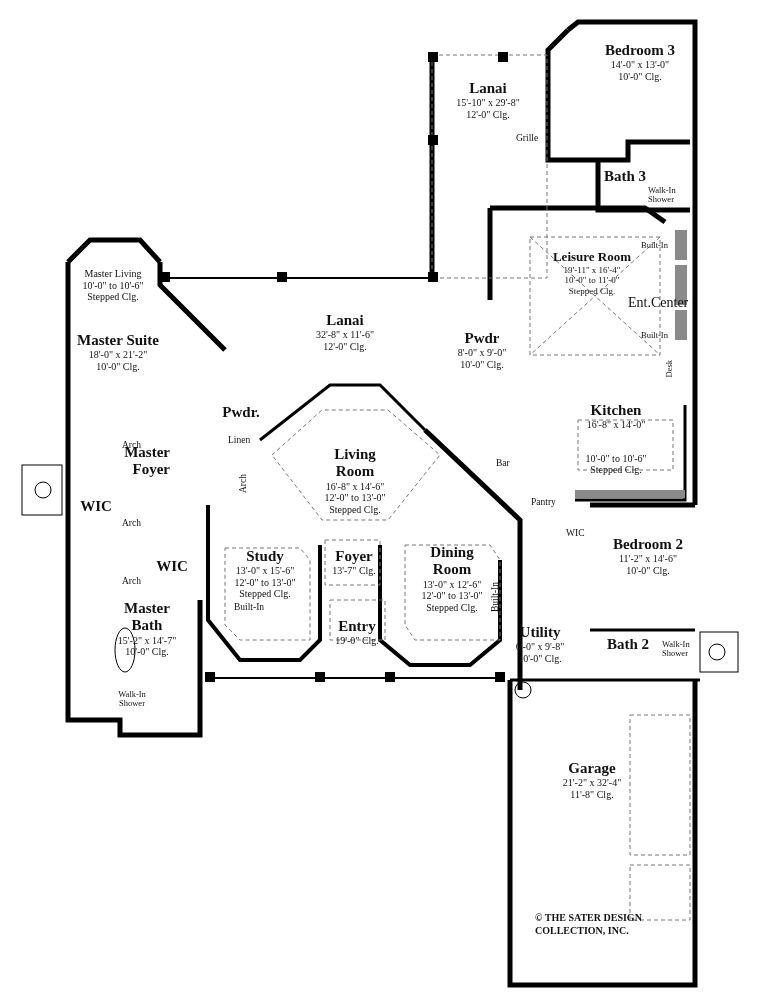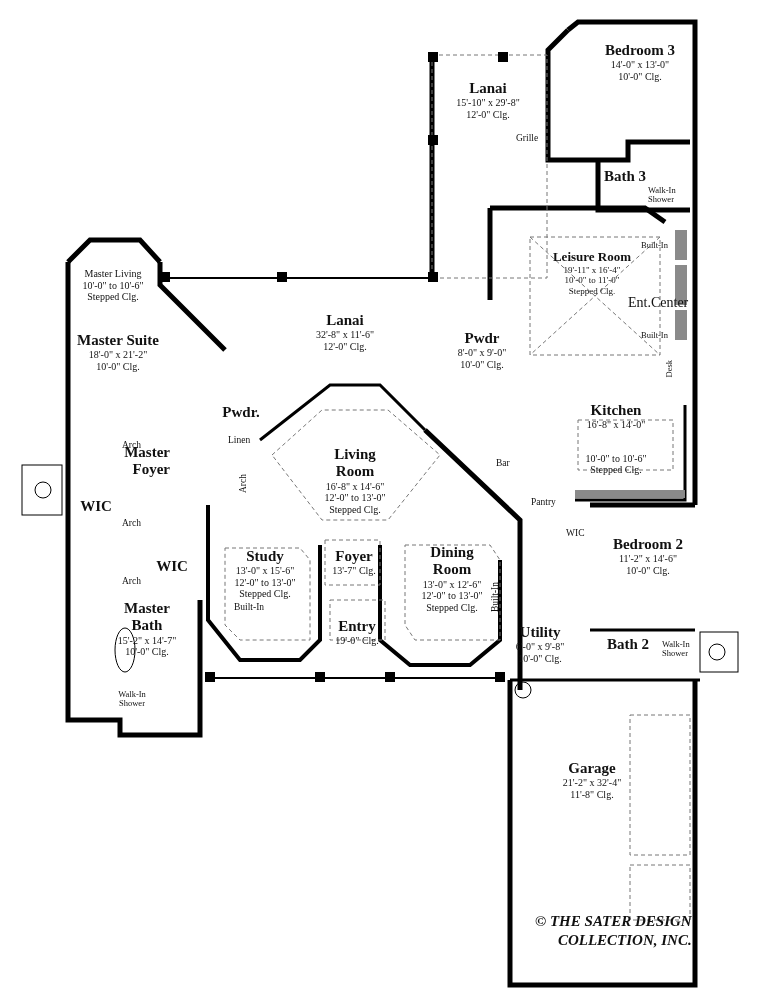--- a/index.html
+++ b/index.html
@@ -3,21 +3,21 @@
 <meta charset="utf-8">
 <style>
   html, body { margin:0; padding:0; background:#ffffff; }
   body { width:760px; height:994px; position:relative; overflow:hidden; font-family:"Liberation Serif", "DejaVu Serif", serif; color:#111; }
   #plan { position:absolute; left:0; top:0; width:760px; height:994px; }
   .room { position:absolute; text-align:center; line-height:1.15; transform:translateX(-50%); white-space:nowrap; }
   .room .name { font-weight:bold; font-size:15px; display:block; }
   .room .dim { font-size:10px; display:block; }
   .note { position:absolute; font-size:9.5px; white-space:nowrap; }
   .note.vert { writing-mode:vertical-rl; transform:rotate(180deg); }
-  .copyright { position:absolute; left:535px; top:912px; font-weight:bold; font-size:15px; line-height:1.25; text-align:right;font-style:italic; }
+  .copyright { position:absolute; left:535px; top:912px; font-weight:bold; font-size:10px; line-height:1.25; text-align:left; }
 </style>
 </head>
 <body>
 
 <svg id="plan" viewBox="0 0 760 994" xmlns="http://www.w3.org/2000/svg">
   <g fill="none" stroke="#000" stroke-width="5" stroke-linejoin="miter">
 
     <path d="M432 55 L432 278"></path>
 
     <path d="M568 30 L578 22 L695 22 L695 505"></path>

